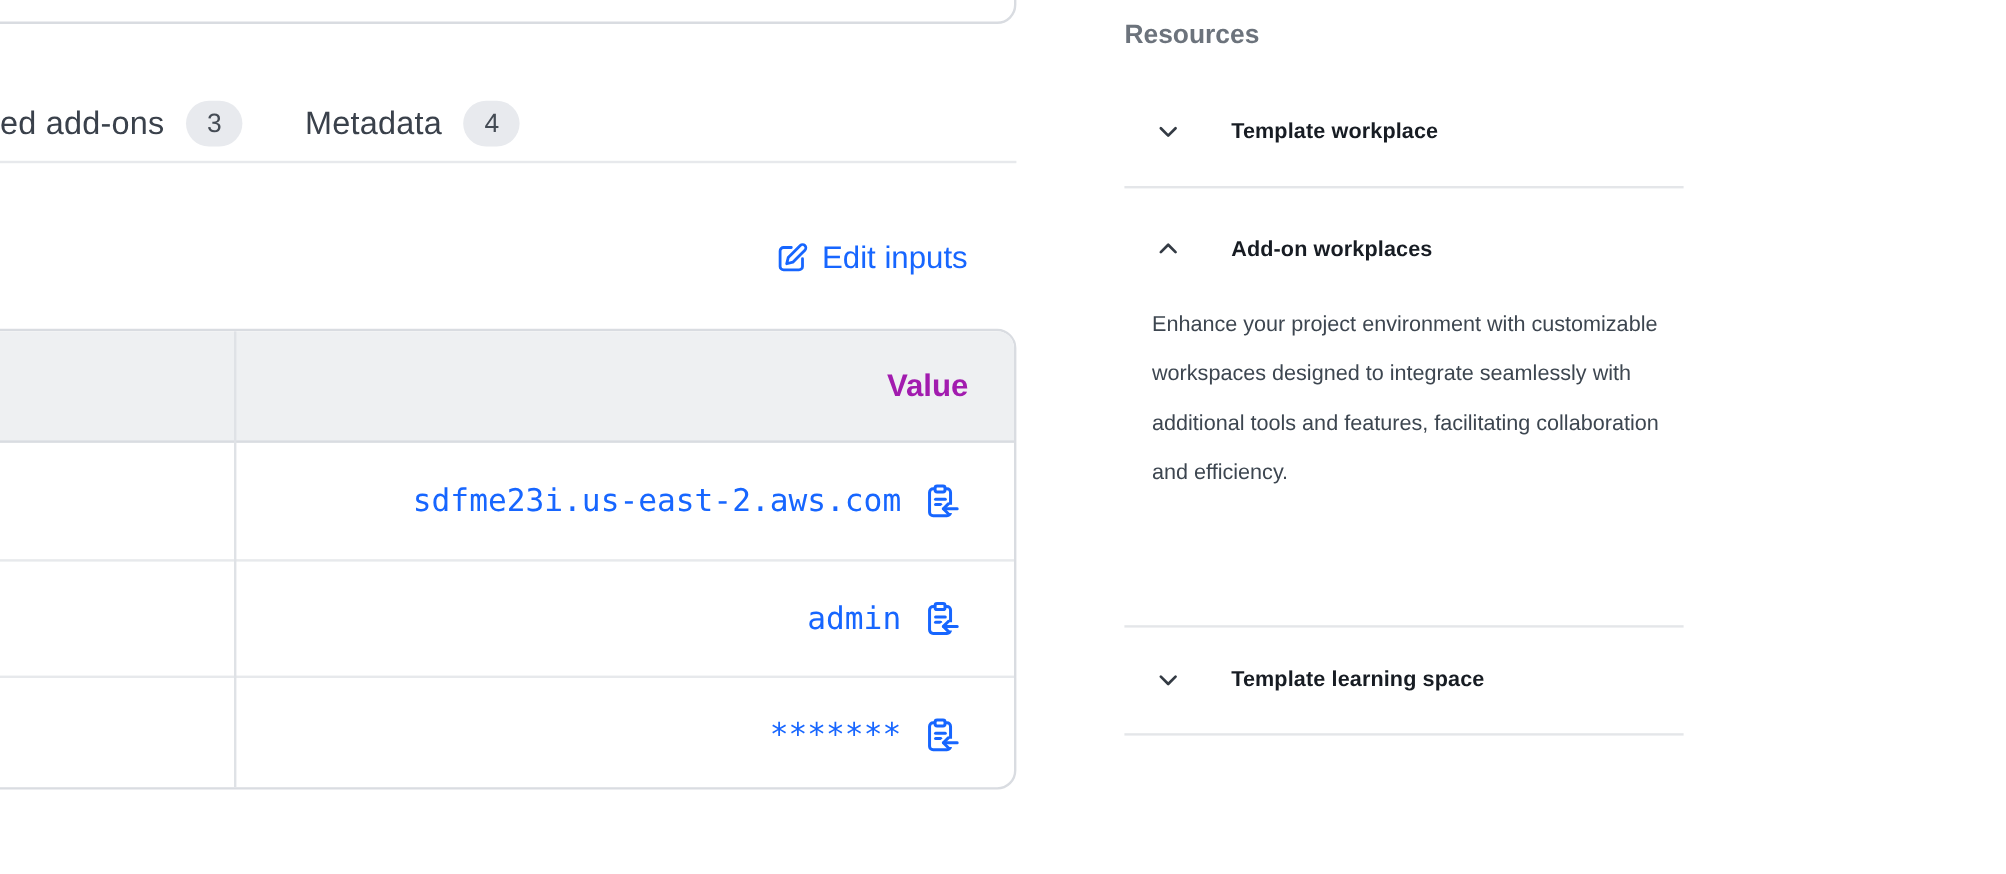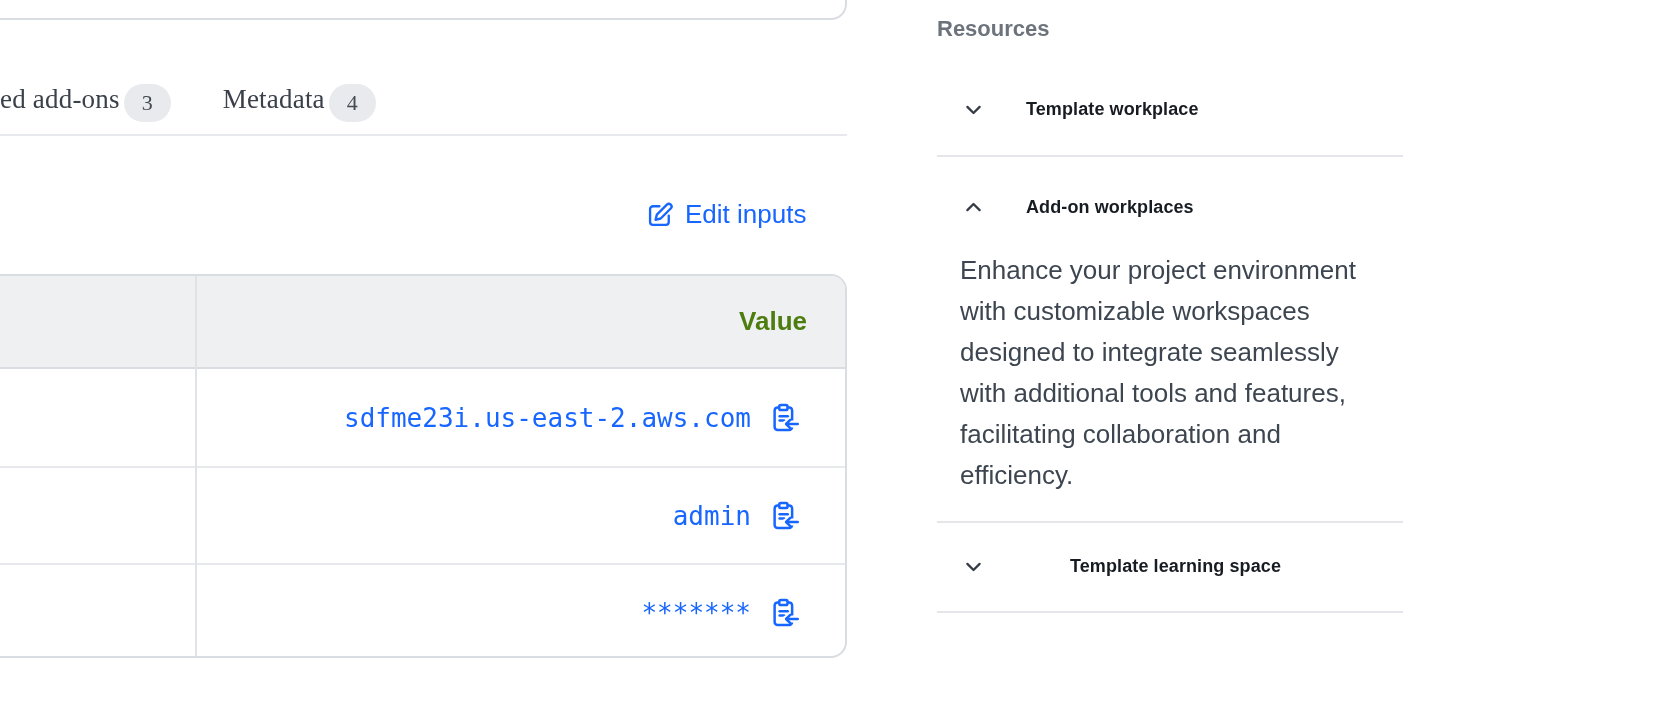--- a/index.html
+++ b/index.html
@@ -33,23 +33,23 @@
     position: absolute;
     left: 0;
     top: 81px;
     height: 44px;
     display: flex;
     align-items: center;
     gap: 52px;
   }
   .tab {
     display: flex;
-    gap: 4px;
+    align-items: center;
+    gap: 18px;
     cursor: pointer;
-    font-family: Liberation Serif, serif;
   }
   .tab-label {
     font-size: 27px;
     color: #3a414b;
     letter-spacing: 0.2px;
     white-space: nowrap;
   }
   .tab-badge {
     min-width: 47px;
     height: 38px;
@@ -106,21 +106,21 @@
     background: #eef0f2;
     border-bottom: 2px solid #d9dce1;
     display: flex;
     align-items: center;
     justify-content: flex-end;
     padding-right: 38px;
   }
   .value-header {
     font-size: 26px;
     font-weight: 700;
-    color: #4d7c0f;
+    color: #a21caf;
   }
   .col-divider {
     position: absolute;
     left: 223px;  
     top: 0;
     bottom: 0;
     width: 2px;
     background: #dfe2e6;
   }
   .trow {
@@ -177,37 +177,37 @@
   .acc-title {
     margin-left: 42px;
     font-size: 18px;
     font-weight: 700;
     color: #171c23;
     letter-spacing: 0.1px;
     white-space: nowrap;
   }
   .acc-header.h1 { top: 99px; }
   .acc-header.h2 { top: 197px; }
-  .acc-header.h3 { top: 556px; gap: 44px; }
+  .acc-header.h3 { top: 556px; }
   .panel-divider {
     position: absolute;
     left: 937px;
     width: 466px;
     height: 2px;
     background: #e4e6e9;
   }
   .panel-divider.d1 { top: 155px; }
   .panel-divider.d2 { top: 521px; }
   .panel-divider.d3 { top: 611px; }
   .acc-description {
     position: absolute;
     left: 960px;
     top: 250px;
     width: 424px;
-    font-size: 26px;
+    font-size: 18px;
     line-height: 41px;
     color: #3d4650;
   }
 </style>
 </head>
 <body>
 
 <div class="stage">
 
   <div class="top-card"></div>

